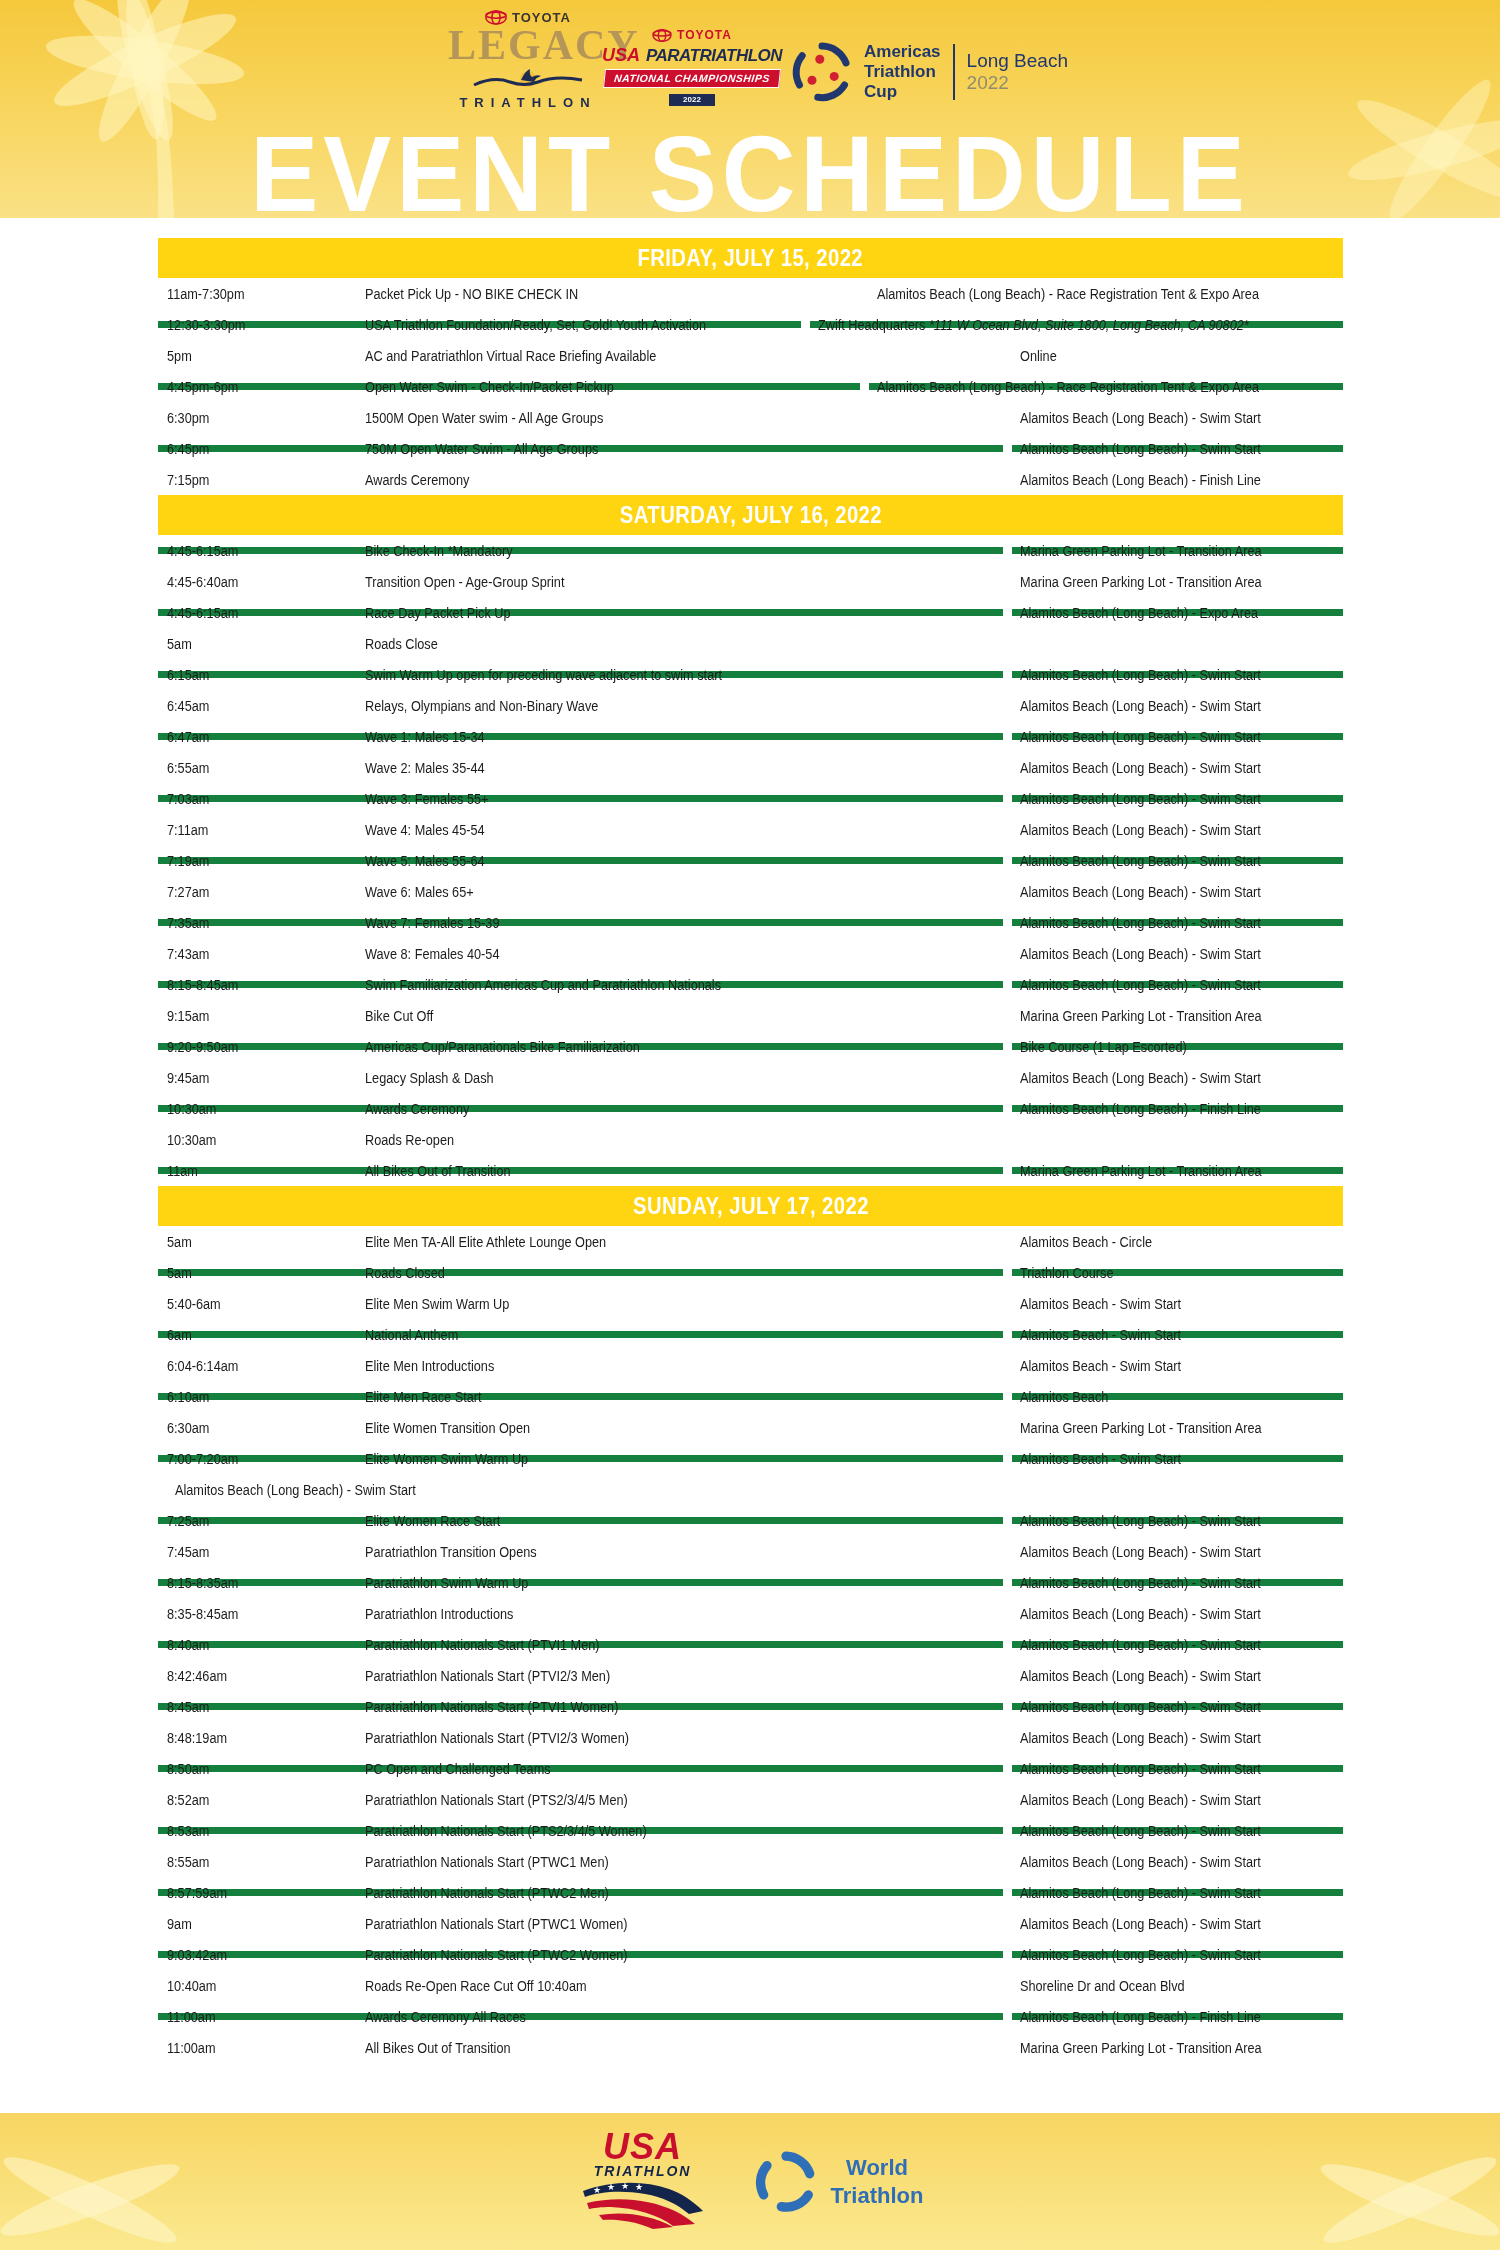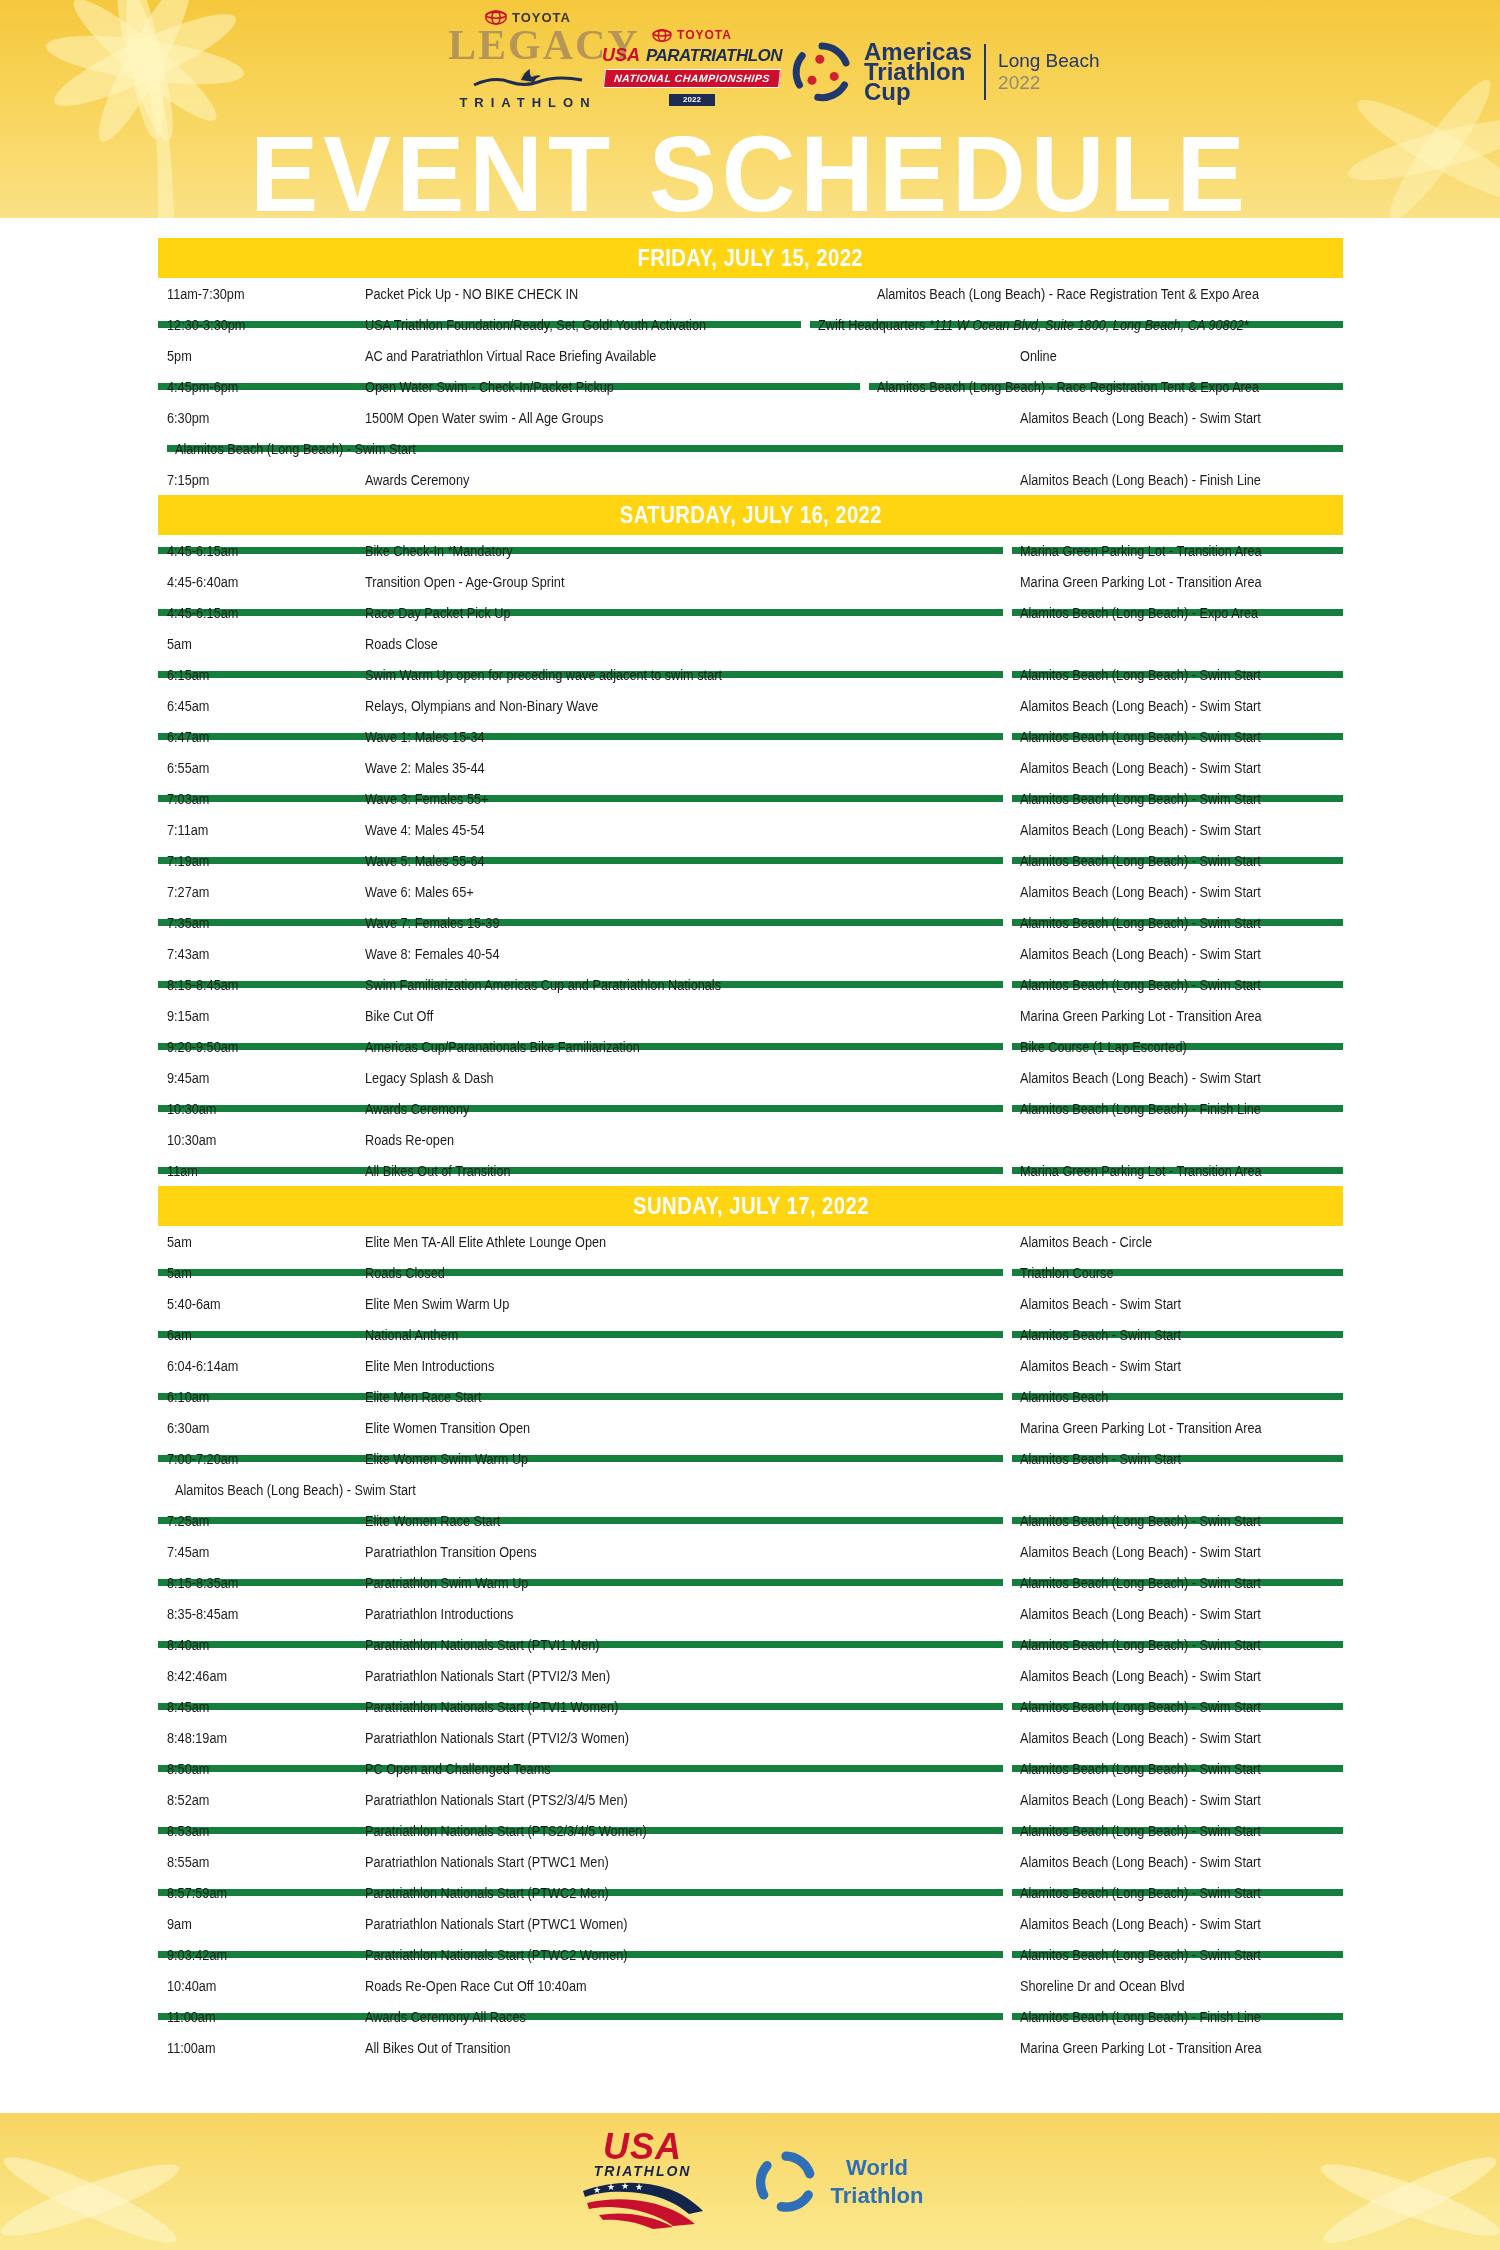--- a/index.html
+++ b/index.html
@@ -31,21 +31,21 @@
   .para-usa { font-size:18px; font-weight:bold; font-style:italic; color:#CE0E2D; }
   .para-name { font-size:17px; font-weight:bold; font-style:italic; color:#1E2B52; letter-spacing:-0.5px; }
   .para-banner { display:inline-block; margin-top:3px; background:#CE0E2D; color:#fff;
     font-size:10.5px; font-weight:bold; font-style:italic; letter-spacing:0.5px;
     padding:2px 9px 3px; transform:skewX(-6deg); border:1px solid #fff; }
   .para-year { display:inline-block; margin-top:1px; background:#1E2B52; color:#fff;
     font-size:8px; font-weight:bold; padding:1px 14px 2px; }
 
   
   .americas { position:absolute; left:790px; top:40px; display:flex; align-items:center; }
-  .americas-text { margin-left:10px; color:#21386F; font-size:24px; font-weight:bold;
+  .americas-text { margin-left:10px; color:#21386F; font-size:17px; font-weight:bold;
     line-height:20px; text-align:left; }
   .americas-div { width:2px; height:56px; background:#21386F; margin:0 12px; }
   .americas-right { color:#21386F; font-size:19px; line-height:22px; text-align:left; }
   .americas-right .yr { color:#8F8C72; }
 
   .title { position:absolute; top:112px; left:0; width:1500px; text-align:center;
     color:#ffffff; font-weight:bold; font-size:102px; letter-spacing:5px;
     transform:scaleY(1.06); transform-origin:center top; }
 
   
@@ -222,20 +222,24 @@
         <div class="row plain">
           <div class="cell-left">
             <div class="time"><span class="cond">6:30pm</span></div>
             <div class="event"><span class="cond">1500M Open Water swim - All Age Groups</span></div>
           </div>
           <div class="cell-right">
             <div class="location"><span class="cond">Alamitos Beach (Long Beach) - Swim Start</span></div>
           </div>
         </div>
         <div class="row shaded">
+          <div class="cell-left">
+            <div class="time"><span class="cond">6:45pm</span></div>
+            <div class="event"><span class="cond">750M Open Water Swim - All Age Groups</span></div>
+          </div>
           <div class="cell-right">
             <div class="location"><span class="cond">Alamitos Beach (Long Beach) - Swim Start</span></div>
           </div>
         </div>
         <div class="row plain">
           <div class="cell-left">
             <div class="time"><span class="cond">7:15pm</span></div>
             <div class="event"><span class="cond">Awards Ceremony</span></div>
           </div>
           <div class="cell-right">

